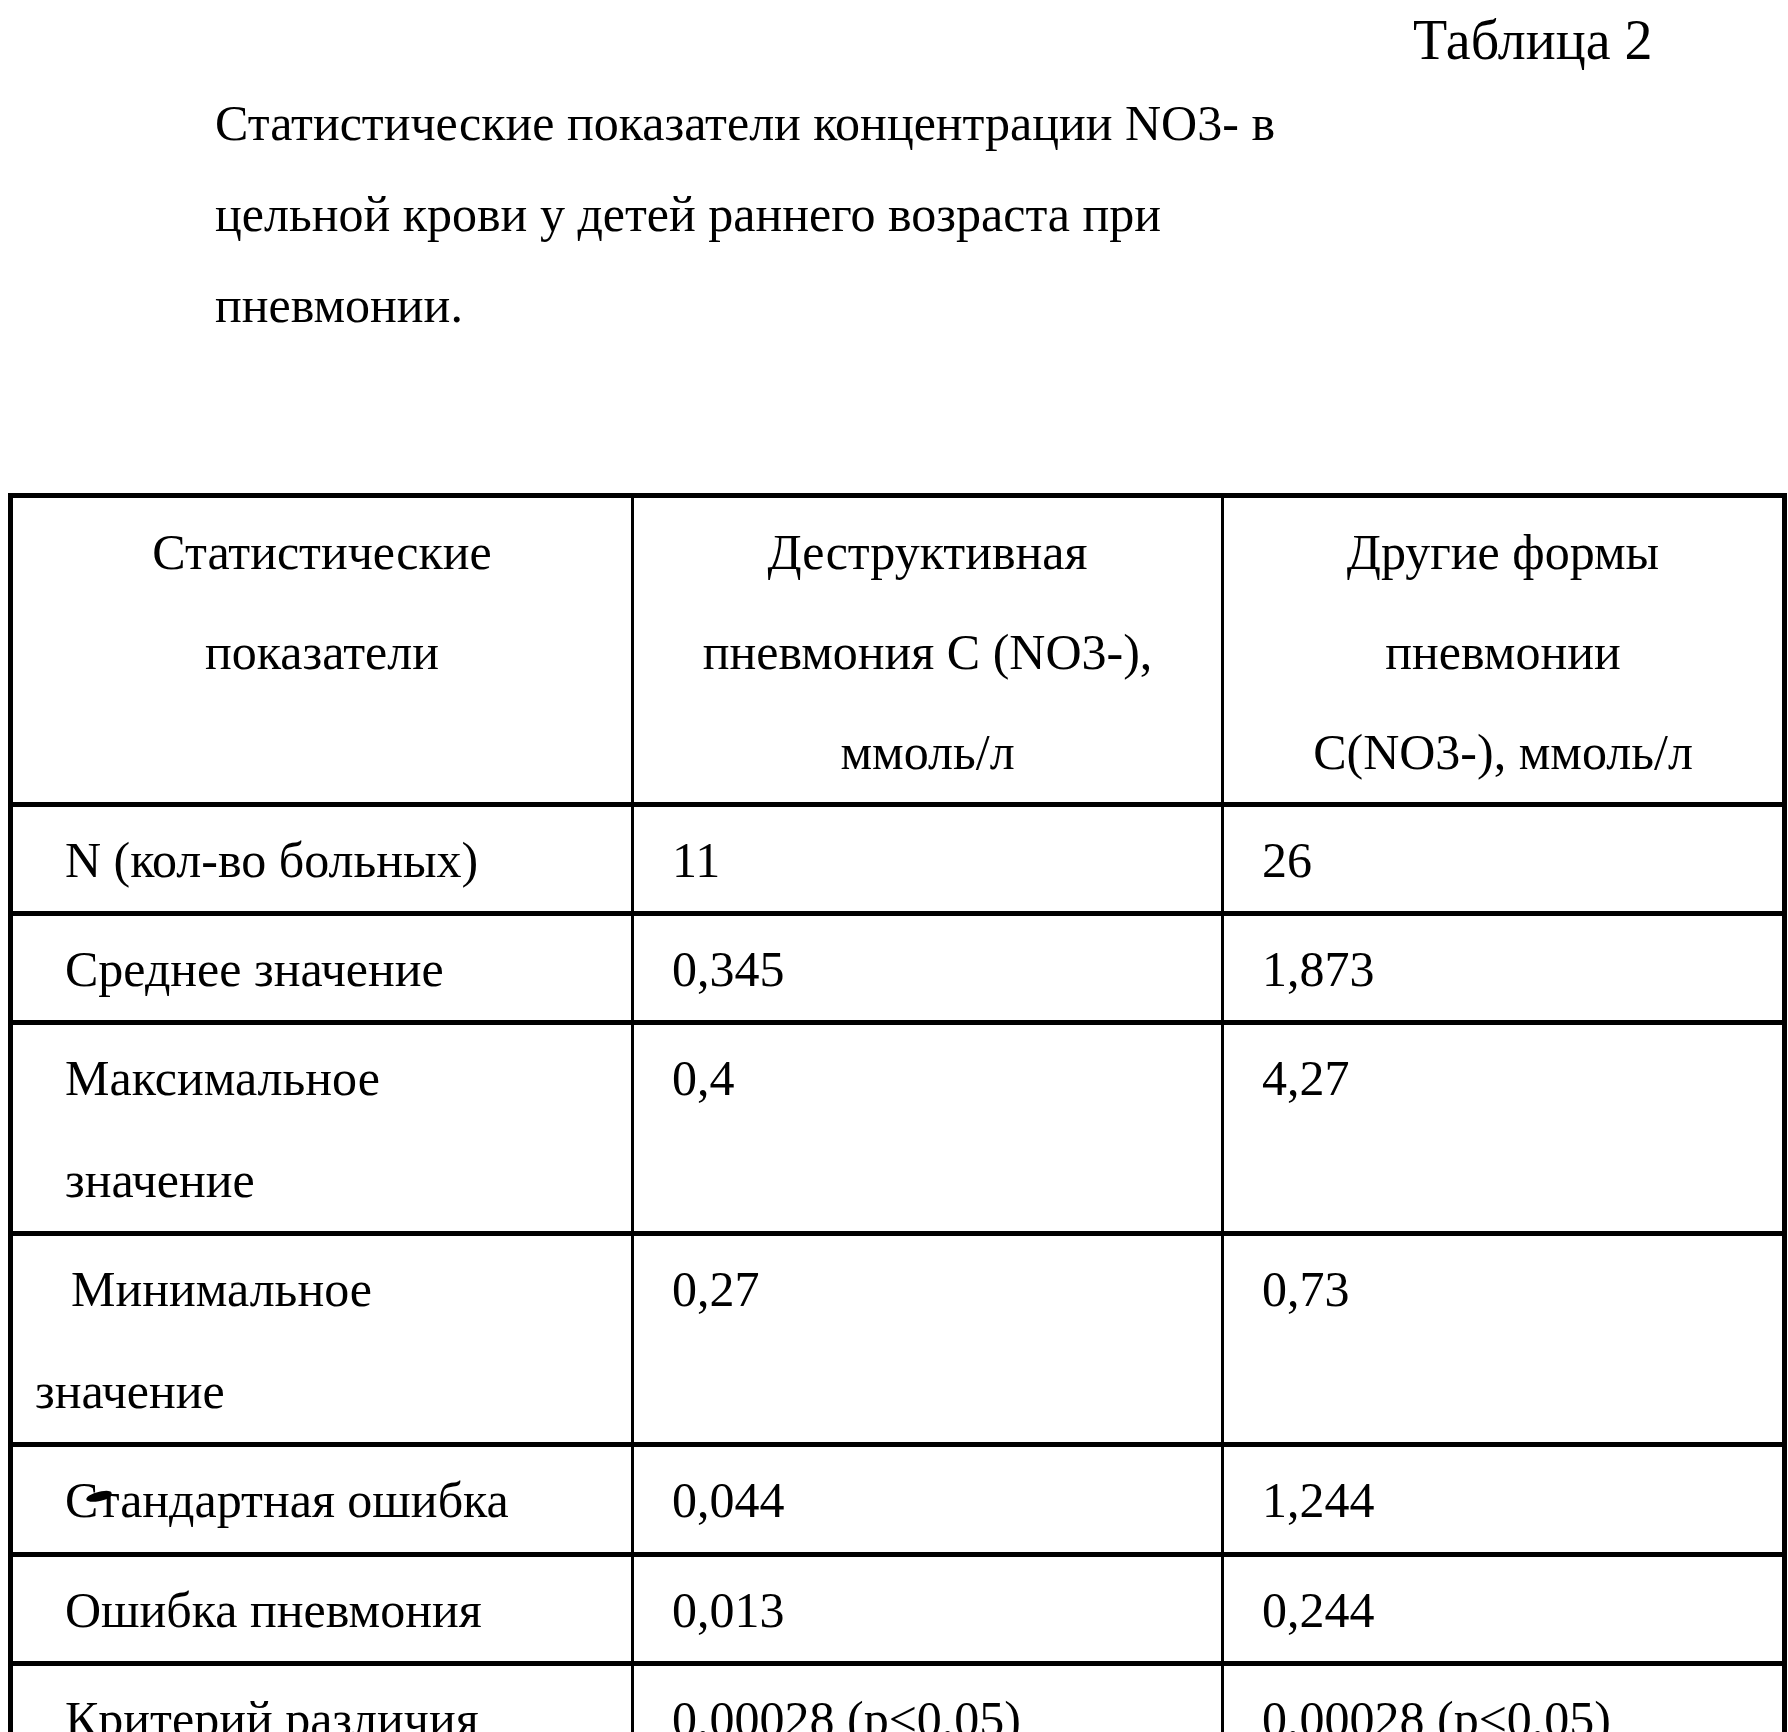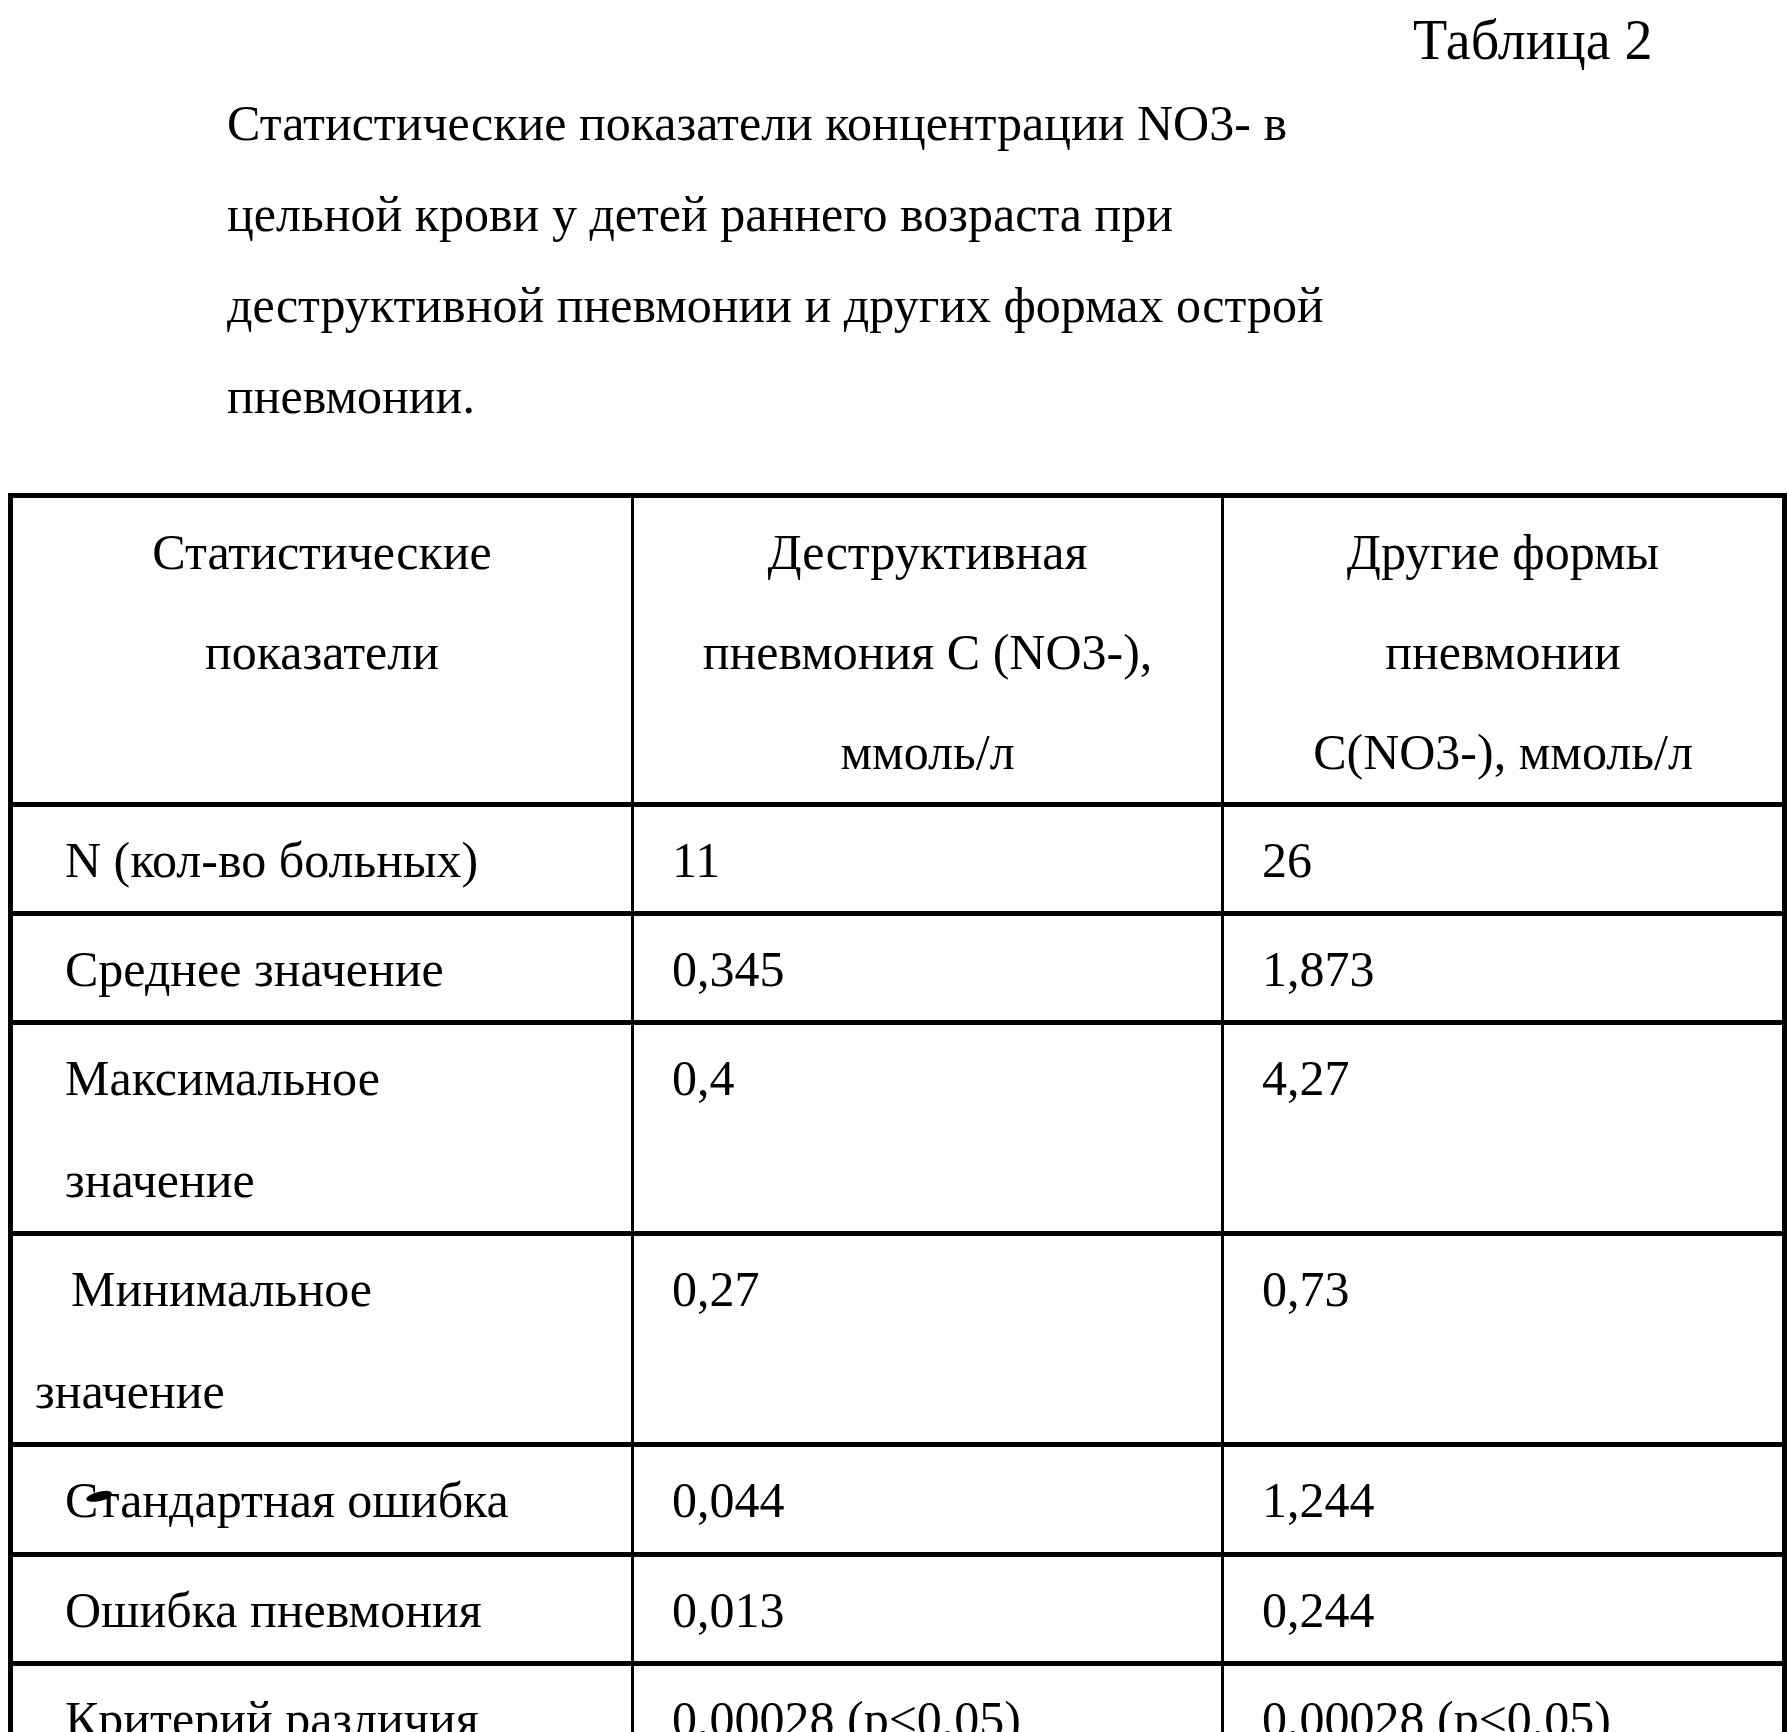--- a/index.html
+++ b/index.html
@@ -21,21 +21,21 @@
     position: absolute;
     top: 10px;
     left: 1413px;
     font-size: 56px;
     line-height: 60px;
     white-space: nowrap;
   }
   .doc-title {
     position: absolute;
     top: 78px;
-    left: 227px;
+    left: 215px;
     width: 1320px;
     font-size: 50px;
     line-height: 91px;
   }
   .doc-title .title-line { white-space: nowrap; }
 
   
   table.stats {
     position: absolute;
     left: 8px;
@@ -100,21 +100,20 @@
   }
 </style>
 </head>
 <body>
 
 <div class="table-number">Таблица 2</div>
 
 <div class="doc-title">
   <div class="title-line">Статистические показатели концентрации NO3- в</div>
   <div class="title-line">цельной крови у детей раннего возраста при</div>
-  <div class="title-line">деструктивной пневмонии и других формах острой</div>
   <div class="title-line">пневмонии.</div>
 </div>
 
 <table class="stats">
   <colgroup>
     <col style="width:622px">
     <col style="width:590px">
     <col style="width:562px">
   </colgroup>
   <tbody>

